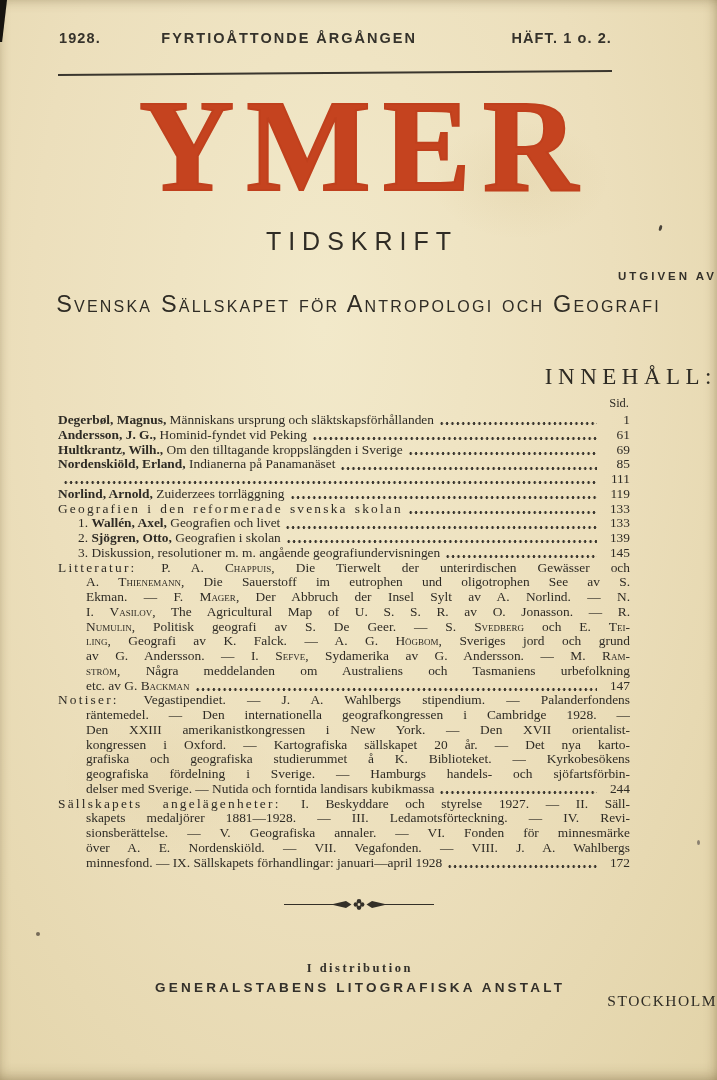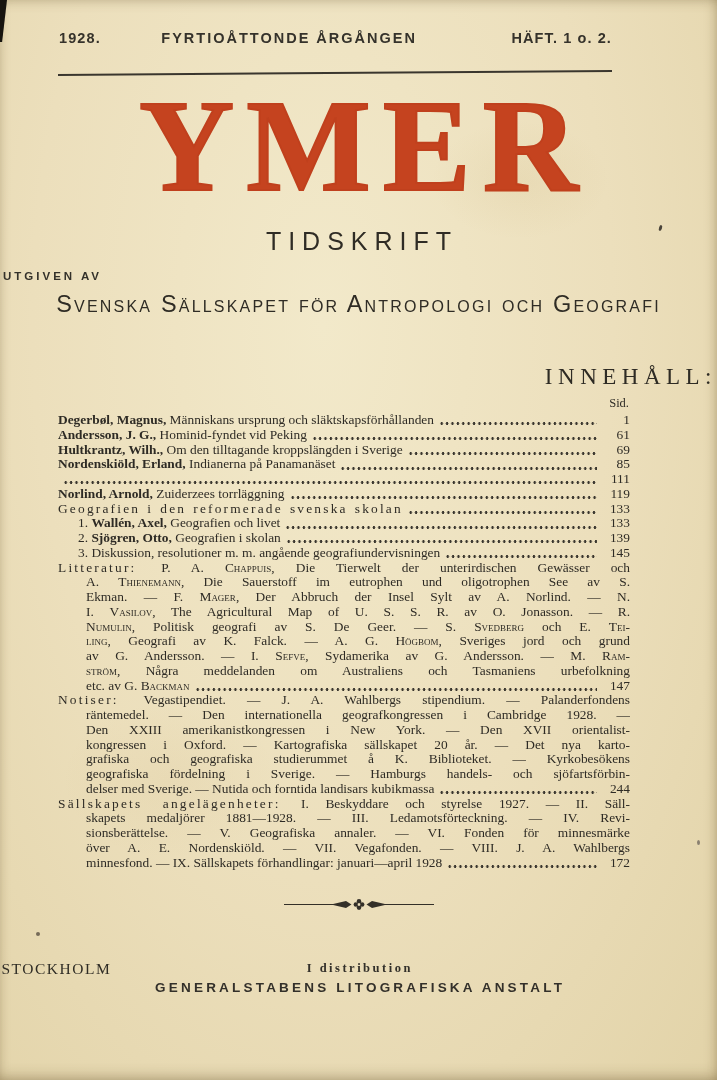--- a/index.html
+++ b/index.html
@@ -23,21 +23,21 @@
   .header{position:absolute;top:30px;left:59px;width:553px;display:flex;justify-content:space-between;align-items:baseline;
     font-family:"Liberation Sans",sans-serif;font-weight:700;font-size:14.5px;letter-spacing:1.1px;color:#35322b;}
   .header .vol{letter-spacing:2px;margin-right:34px;}
   .header-rule{position:absolute;top:72px;left:58px;width:554px;height:2px;background:#3a362e;transform:rotate(-0.4deg);}
 
   .title{position:absolute;top:80px;left:0;width:100%;margin:0;text-align:center;
     font-family:"Liberation Serif",serif;font-weight:700;font-size:132px;line-height:1;
     letter-spacing:.09em;text-indent:.09em;color:#c5431f;-webkit-text-stroke:2px #c0401d;}
   .subtitle{position:absolute;top:227px;width:100%;text-align:center;
     font-family:"Liberation Sans",sans-serif;font-size:25px;letter-spacing:7px;text-indent:7px;color:#2f2c25;}
-  .published-by{position:absolute;top:270px;width:100%;text-align:left;
+  .published-by{position:absolute;top:270px;width:100%;text-align:right;
     font-family:"Liberation Sans",sans-serif;font-size:11.5px;font-weight:700;letter-spacing:3px;text-indent:3px;color:#34312a;}
   .society{position:absolute;top:291px;width:100%;text-align:center;
     font-family:"Liberation Sans",sans-serif;font-size:23.5px;font-variant:small-caps;letter-spacing:2.2px;color:#2f2c25;}
 
   .toc-heading{position:absolute;top:364px;width:100%;text-align:right;
     font-size:23px;letter-spacing:5.5px;text-indent:5.5px;color:#2e2b24;}
   .toc{position:absolute;top:396px;left:58px;width:572px;font-size:13.4px;color:#2e2b25;}
   .sid{text-align:right;font-size:12.5px;height:17px;padding-right:1px;}
   .toc-line{line-height:14.75px;}
   .toc-line.justify{text-align:justify;text-align-last:justify;}
@@ -49,21 +49,21 @@
   .toc-page{flex:0 0 30px;text-align:right;}
   .seg-b{font-weight:700;}
   .seg-sc{font-variant:small-caps;}
   .seg-sp{letter-spacing:2.2px;word-spacing:1.5px;}
 
   .divider{position:absolute;top:897px;width:100%;text-align:center;}
   .dist{position:absolute;top:961px;width:100%;text-align:center;font-size:12.5px;font-weight:700;
     letter-spacing:2.5px;text-indent:2.5px;color:#33302a;}
   .printer{position:absolute;top:980px;width:100%;text-align:center;
     font-family:"Liberation Sans",sans-serif;font-size:13.5px;font-weight:700;letter-spacing:3.2px;text-indent:3.2px;color:#33302a;}
-  .city{position:absolute;top:960px;width:100%;text-align:left;font-size:15.5px;letter-spacing:1.5px;text-indent:1.5px;color:#2f2c25;}
+  .city{position:absolute;top:992px;width:100%;text-align:right;font-size:15.5px;letter-spacing:1.5px;text-indent:1.5px;color:#2f2c25;}
 </style>
 </head>
 <body>
 
 <div class="page">
   <div class="stain s1"></div>
   <div class="stain s2"></div>
   <div class="artifact-topleft"></div>
   <div class="speck sp1"></div>
   <div class="speck sp2"></div>

